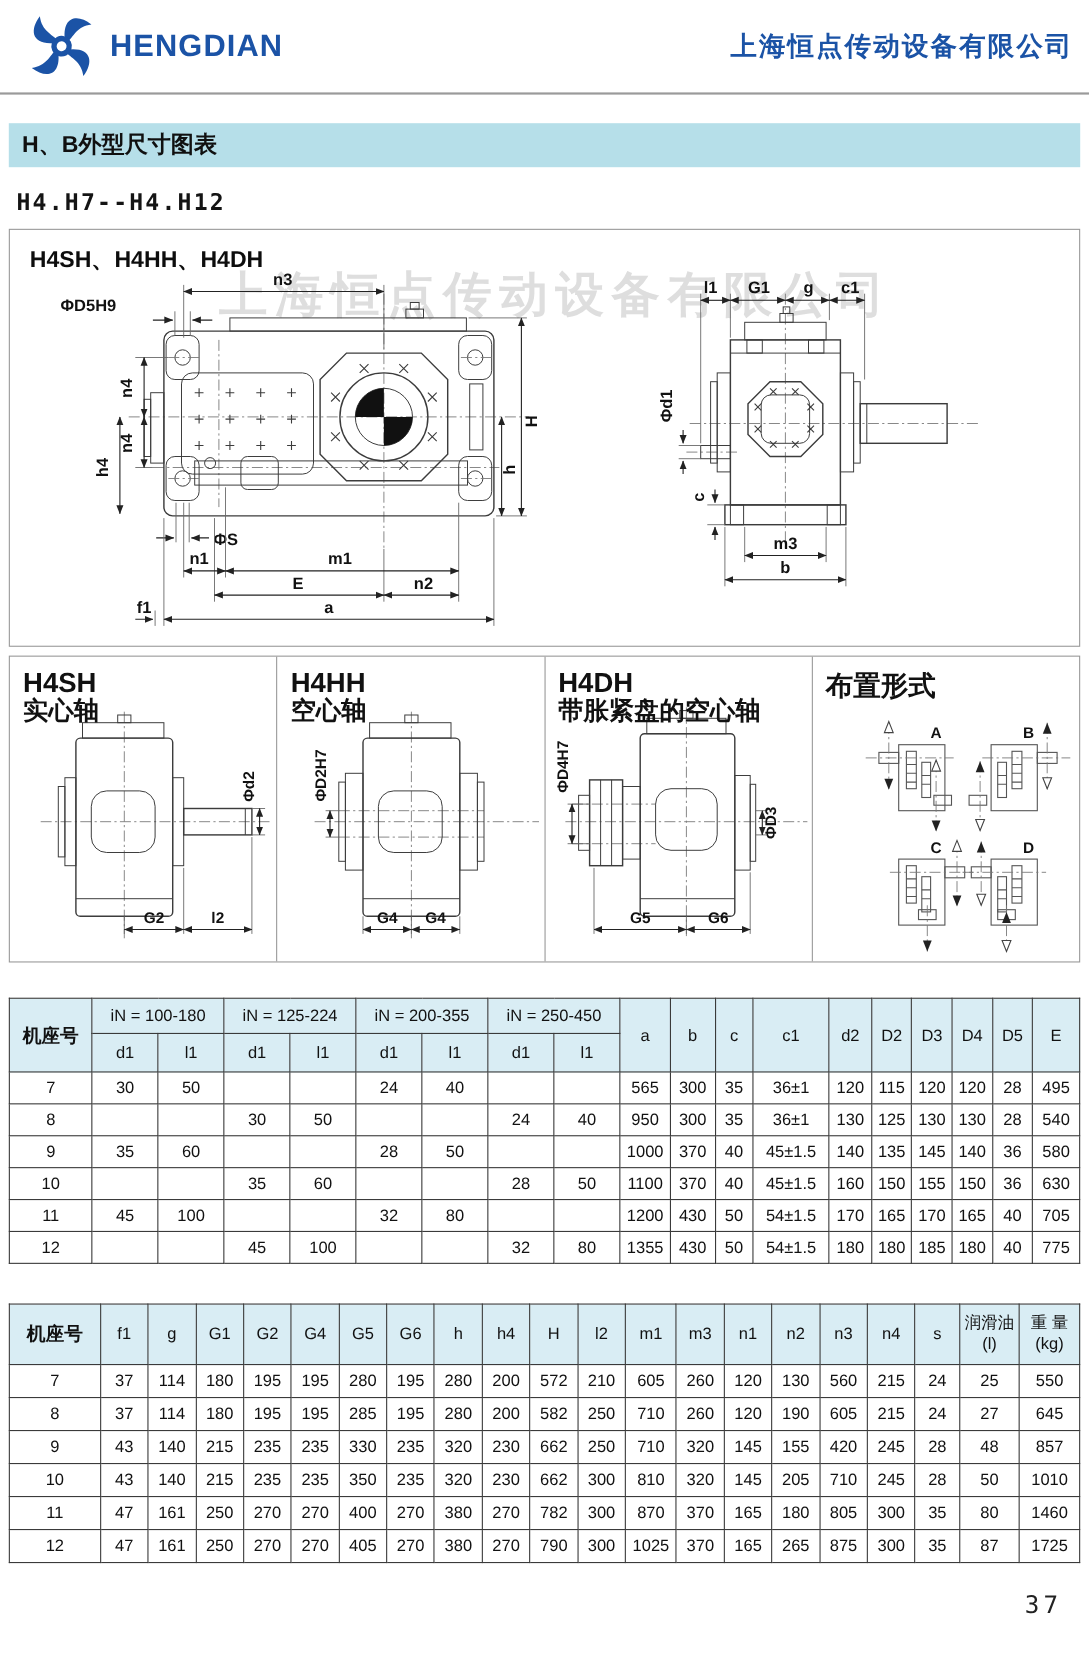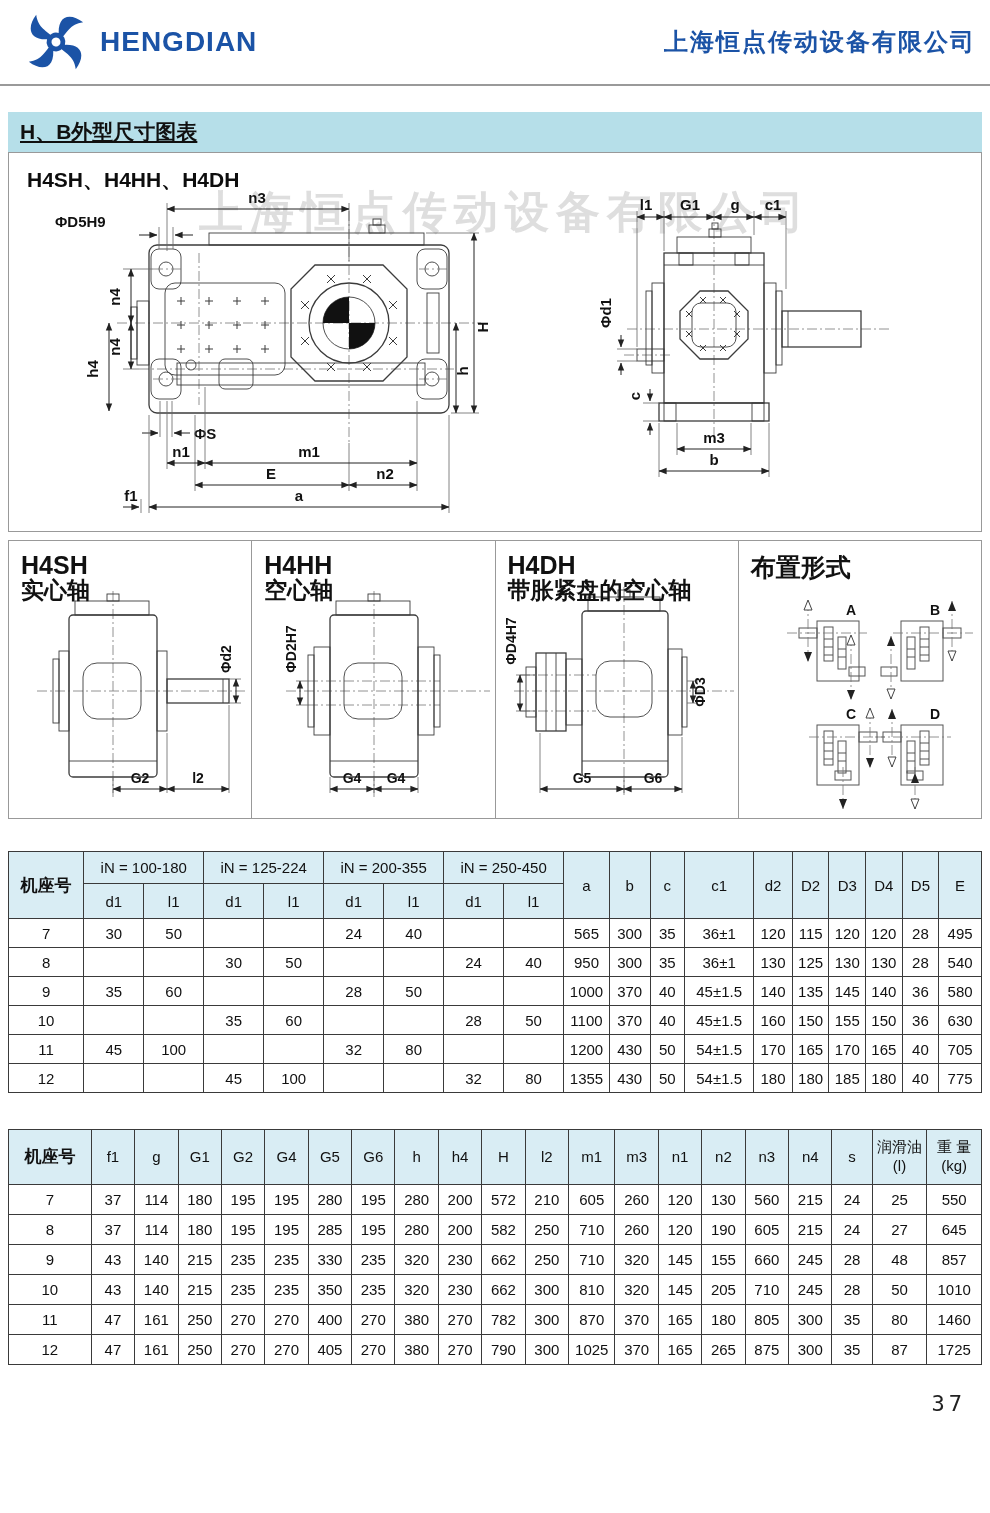--- a/index.html
+++ b/index.html
@@ -10,21 +10,21 @@
   body{width:990px; height:1513px; font-family:"Liberation Sans","DejaVu Sans",sans-serif; color:#111; overflow:hidden;}
   .page{position:relative; width:990px; height:1513px; background:#fff;}
 
   
   .hdr{height:86px; display:flex; align-items:center; justify-content:space-between; padding:0 14px 0 26px; border-bottom:2px solid #9a9a9a;}
   .hdr-left{display:flex; align-items:center; gap:14px;}
   .logo-text{font-size:28px; font-weight:bold; color:var(--brand-blue); letter-spacing:1px;}
   .company{font-size:24px; font-weight:bold; color:var(--brand-blue); letter-spacing:2px;}
 
   
-  .banner{margin:26px 8px 0 8px; height:40px; background:var(--banner-bg); font-size:21px; font-weight:bold; line-height:40px; padding-left:12px; color:#101010;text-decoration:underline;}
+  .banner{margin:26px 8px 0 8px; height:40px; background:var(--banner-bg); font-size:21px; font-weight:bold; line-height:40px; padding-left:12px; color:#101010;}
 
   .subtitle{margin:20px 0 12px 15px; font-family:"DejaVu Sans Mono","Liberation Mono",monospace; font-size:21px; letter-spacing:2px; font-weight:bold; color:#141414;}
 
   
   .draw-box{position:relative; margin:0 8px; width:974px; height:380px; border:1px solid #999; background:#fff;}
   .panels-box{position:relative; margin:8px 8px 0 8px; width:974px; height:279px; border:1px solid #999; display:flex;}
   .panel{position:relative; flex:1 1 0; height:100%;}
   .panel + .panel{border-left:1px solid #999;}
   .panel-code{position:absolute; top:10px; left:12px; font-size:25px; font-weight:bold; z-index:2;}
   .panel-name{position:absolute; top:34px; left:12px; font-size:23px; font-weight:bold; z-index:2;}
@@ -77,20 +77,21 @@
           <circle cx="0" cy="0" r="4.8" fill="#fff"></circle>
         </g>
       </svg>
       <span class="logo-text">HENGDIAN</span>
     </div>
     <div class="company">上海恒点传动设备有限公司</div>
   </div>
 
   <div class="banner">H、B外型尺寸图表</div>
 
+  <div class="subtitle">H4.H7--H4.H12</div>
 
   <div class="draw-box">
     <svg width="972" height="378" viewBox="0 0 972 378">
       <defs>
         <marker id="a1" viewBox="0 0 10 10" refX="9.5" refY="5" markerWidth="8" markerHeight="8" orient="auto-start-reverse">
           <path d="M0 1 L10 5 L0 9 z" fill="#222"></path>
         </marker>
       </defs>
 
       <text class="wm" x="190" y="74">上海恒点传动设备有限公司</text>
@@ -749,21 +750,21 @@
           <td>330</td>
           <td>235</td>
           <td>320</td>
           <td>230</td>
           <td>662</td>
           <td>250</td>
           <td>710</td>
           <td>320</td>
           <td>145</td>
           <td>155</td>
-          <td>660</td>
+          <td>420</td>
           <td>245</td>
           <td>28</td>
           <td>48</td>
           <td>857</td>
         </tr>
         <tr>
           <td>10</td>
           <td>43</td>
           <td>140</td>
           <td>215</td>

